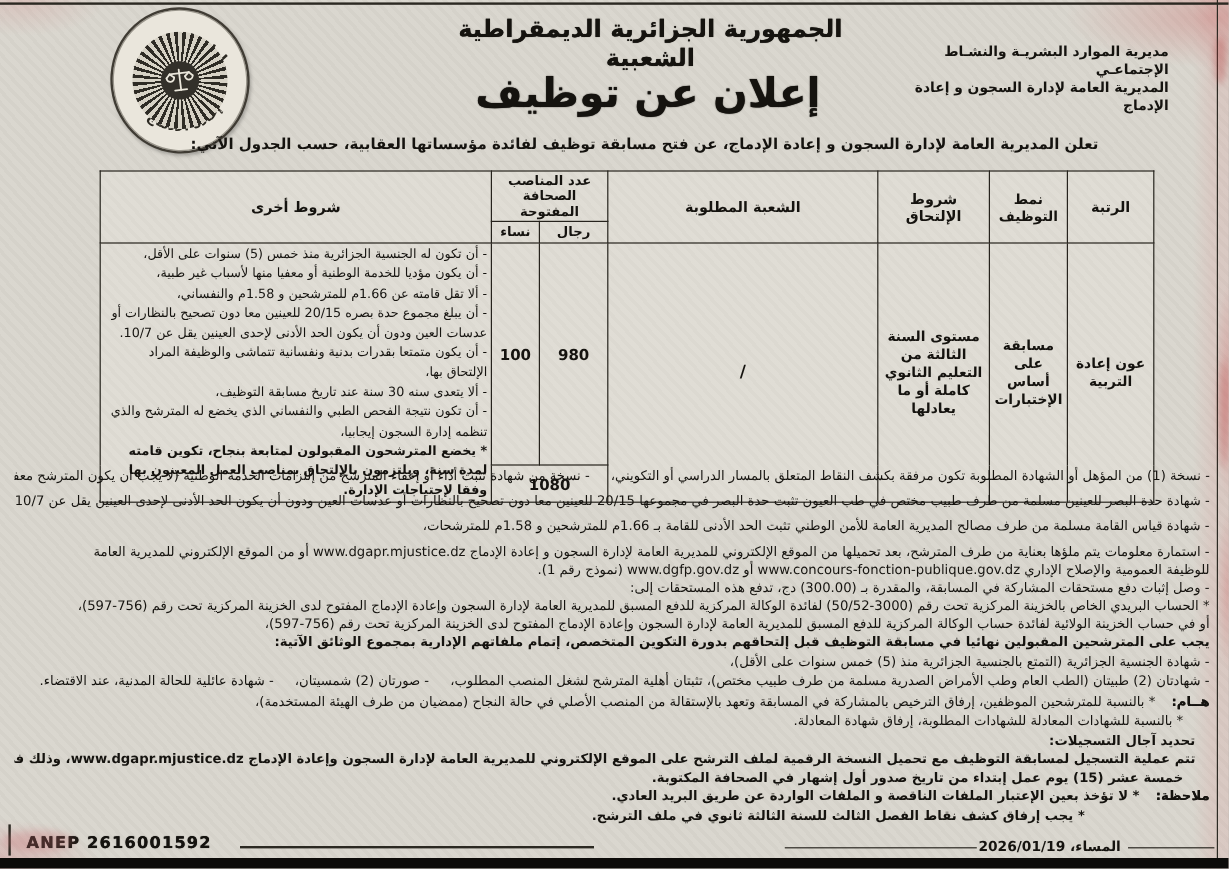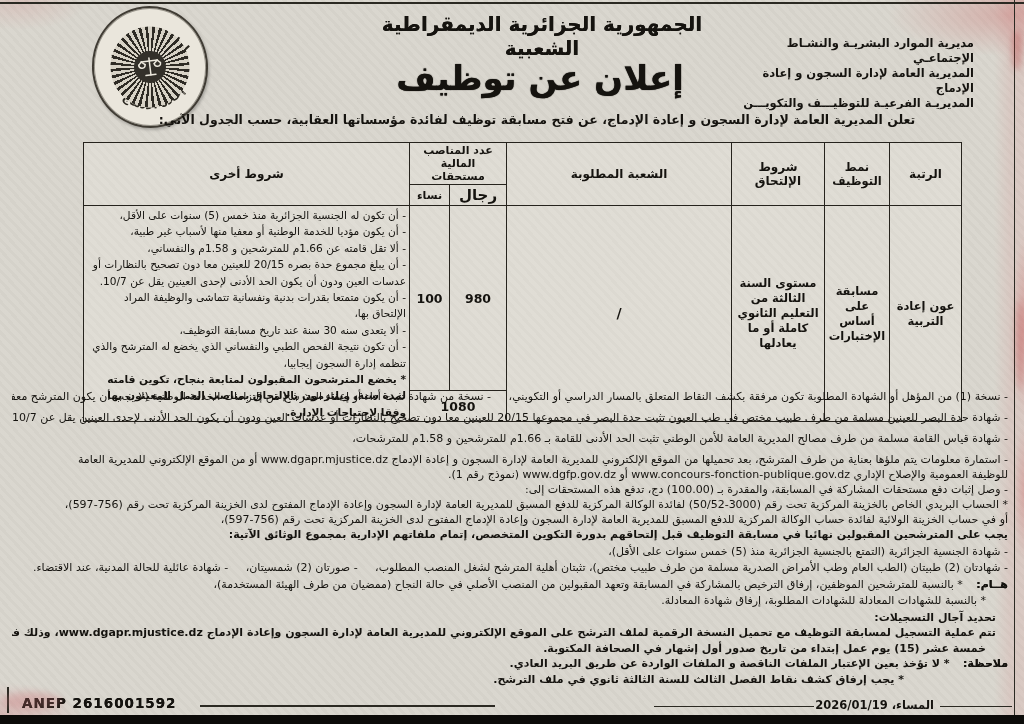--- a/index.html
+++ b/index.html
@@ -109,46 +109,45 @@
             <line x1="8" y1="-6" x2="4.6" y2="-3"></line>
         </g>
       </svg>
     </div>
   </div>
 
   <div class="republic">الجمهورية الجزائرية الديمقراطية الشعبية</div>
   <div class="org-block">
     <div>مديرية الموارد البشريـة والنشـاط الإجتماعـي</div>
     <div>المديرية العامة لإدارة السجون و إعادة الإدماج</div>
-    <div>المديريـة الفرعيـة للتوظيـــف والتكويـــن</div>
   </div>
   <div class="big-title">إعلان عن توظيف</div>
   <div class="intro">تعلن المديرية العامة لإدارة السجون و إعادة الإدماج، عن فتح مسابقة توظيف لفائدة مؤسساتها العقابية، حسب الجدول الآتي:</div>
 
   <table class="ad">
     <colgroup>
       <col style="width:72px">
         <col style="width:65px">
         <col style="width:93px">
       <col style="width:225px">
         <col style="width:57px">
         <col style="width:40px">
         <col style="width:326px">
     </colgroup>
     <thead>
       <tr style="height:30px;">
         <th rowspan="2">الرتبة</th>
         <th rowspan="2" style="font-size:11.5px;line-height:14px;">نمط التوظيف</th>
         <th rowspan="2">شروط الإلتحاق</th>
         <th rowspan="2">الشعبة المطلوبة</th>
-        <th colspan="2" style="font-size:11px;line-height:13px;">عدد المناصب المالية مستحقات</th>
+        <th colspan="2" style="font-size:11px;line-height:13px;">عدد المناصب الصحافة المفتوحة</th>
         <th rowspan="2">شروط أخرى</th>
       </tr>
       <tr style="height:18px;">
-        <th style="font-size:15px;">رجال</th>
+        <th style="font-size:11px;">رجال</th>
         <th style="font-size:11px;">نساء</th>
       </tr>
     </thead>
     <tbody>
       <tr style="height:162px;">
         <td rowspan="2" class="c">عون إعادة التربية</td>
         <td rowspan="2" class="c">مسابقة على أساس الإختبارات</td>
         <td rowspan="2" class="c">مستوى السنة الثالثة من التعليم الثانوي كاملة أو ما يعادلها</td>
         <td rowspan="2" class="c" style="font-size:14px;">/</td>
         <td class="num">980</td>
@@ -172,33 +171,33 @@
 
   <div class="body-lines">
     <div class="ln g1">
       <span>- نسخة (1) من المؤهل أو الشهادة المطلوبة تكون مرفقة بكشف النقاط المتعلق بالمسار الدراسي أو التكويني،</span>
       <span class="gap2">- نسخة من شهادة تثبت أداء أو إعفاء المترشح من إلتزامات الخدمة الوطنية (لا يجب أن يكون المترشح معفى لأسباب طبية)،</span>
     </div>
     <div class="ln g1">- شهادة حدة البصر للعينين مسلمة من طرف طبيب مختص في طب العيون تثبت حدة البصر في مجموعها 20/15 للعينين معا دون تصحيح بالنظارات أو عدسات العين ودون أن يكون الحد الأدنى لإحدى العينين يقل عن 10/7،</div>
     <div class="ln g1">- شهادة قياس القامة مسلمة من طرف مصالح المديرية العامة للأمن الوطني تثبت الحد الأدنى للقامة بـ 1.66م للمترشحين و 1.58م للمترشحات،</div>
     <div class="ln">- استمارة معلومات يتم ملؤها بعناية من طرف المترشح، بعد تحميلها من الموقع الإلكتروني للمديرية العامة لإدارة السجون و إعادة الإدماج www.dgapr.mjustice.dz أو من الموقع الإلكتروني للمديرية العامة</div>
     <div class="ln">للوظيفة العمومية والإصلاح الإداري www.concours-fonction-publique.gov.dz أو www.dgfp.gov.dz (نموذج رقم 1).</div>
-    <div class="ln">- وصل إثبات دفع مستحقات المشاركة في المسابقة، والمقدرة بـ (100.00) دج، تدفع هذه المستحقات إلى:</div>
+    <div class="ln">- وصل إثبات دفع مستحقات المشاركة في المسابقة، والمقدرة بـ (300.00) دج، تدفع هذه المستحقات إلى:</div>
     <div class="ln">* الحساب البريدي الخاص بالخزينة المركزية تحت رقم (3000-50/52) لفائدة الوكالة المركزية للدفع المسبق للمديرية العامة لإدارة السجون وإعادة الإدماج المفتوح لدى الخزينة المركزية تحت رقم (756-597)،</div>
     <div class="ln">أو في حساب الخزينة الولائية لفائدة حساب الوكالة المركزية للدفع المسبق للمديرية العامة لإدارة السجون وإعادة الإدماج المفتوح لدى الخزينة المركزية تحت رقم (756-597)،</div>
     <div class="ln g3 b">يجب على المترشحين المقبولين نهائيا في مسابقة التوظيف قبل إلتحاقهم بدورة التكوين المتخصص، إتمام ملفاتهم الإدارية بمجموع الوثائق الآتية:</div>
     <div class="ln g3">- شهادة الجنسية الجزائرية (التمتع بالجنسية الجزائرية منذ (5) خمس سنوات على الأقل)،</div>
     <div class="ln g3">
       <span>- شهادتان (2) طبيتان (الطب العام وطب الأمراض الصدرية مسلمة من طرف طبيب مختص)، تثبتان أهلية المترشح لشغل المنصب المطلوب،</span>
       <span class="gap2">- صورتان (2) شمسيتان،</span>
       <span class="gap2">- شهادة عائلية للحالة المدنية، عند الاقتضاء.</span>
     </div>
     <div class="ln g3">
       <span class="lbl">هــام:</span>
-      <span>* بالنسبة للمترشحين الموظفين، إرفاق الترخيص بالمشاركة في المسابقة وتعهد المقبولين من المنصب الأصلي في حالة النجاح (ممضيان من طرف الهيئة المستخدمة)،</span>
+      <span>* بالنسبة للمترشحين الموظفين، إرفاق الترخيص بالمشاركة في المسابقة وتعهد بالإستقالة من المنصب الأصلي في حالة النجاح (ممضيان من طرف الهيئة المستخدمة)،</span>
     </div>
     <div class="ln g3 ind1">* بالنسبة للشهادات المعادلة للشهادات المطلوبة، إرفاق شهادة المعادلة.</div>
     <div class="ln g4 b ind2">تحديد آجال التسجيلات:</div>
     <div class="ln g4 b ind2">تتم عملية التسجيل لمسابقة التوظيف مع تحميل النسخة الرقمية لملف الترشح على الموقع الإلكتروني للمديرية العامة لإدارة السجون وإعادة الإدماج www.dgapr.mjustice.dz، وذلك في مدة لا تتجاوز</div>
     <div class="ln g4 b ind1">خمسة عشر (15) يوم عمل إبتداء من تاريخ صدور أول إشهار في الصحافة المكتوبة.</div>
     <div class="ln g4">
       <span class="lbl">ملاحظة:</span>
       <span class="b">* لا تؤخذ بعين الإعتبار الملفات الناقصة و الملفات الواردة عن طريق البريد العادي.</span>
     </div>
     <div class="ln g4 b ind3">* يجب إرفاق كشف نقاط الفصل الثالث للسنة الثالثة ثانوي في ملف الترشح.</div>

